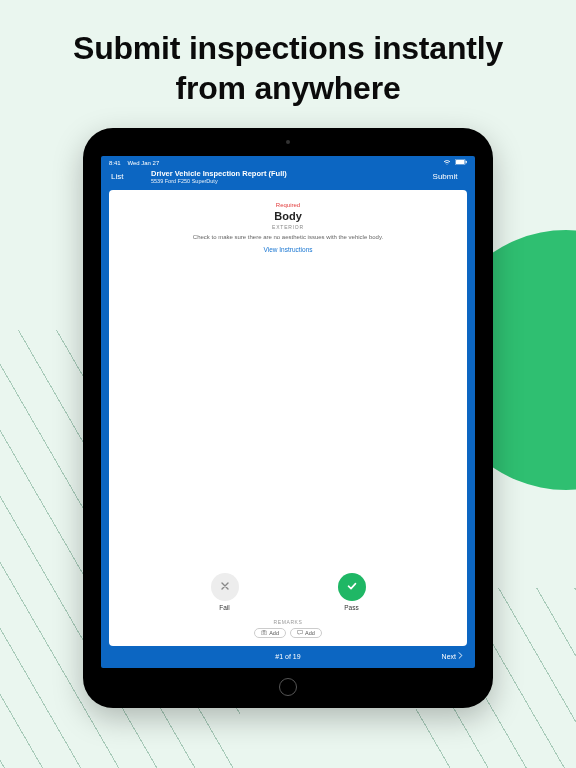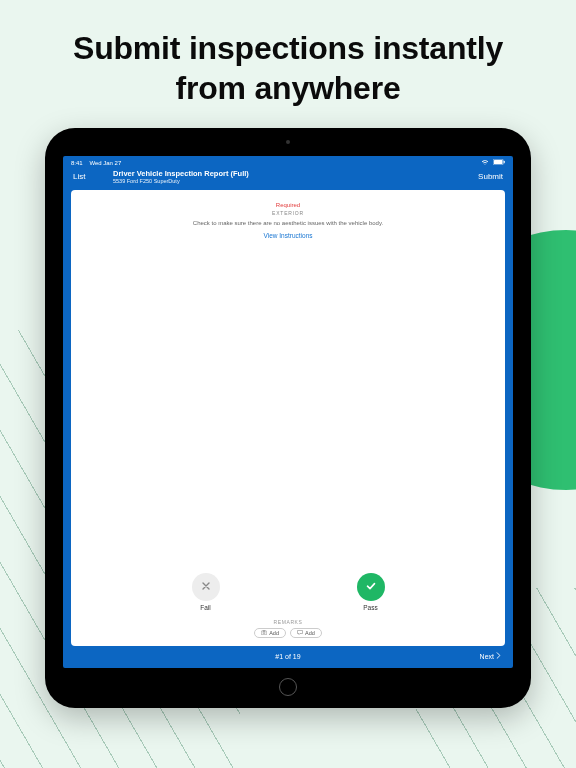--- a/index.html
+++ b/index.html
@@ -60,21 +60,21 @@
     font-size: 32px;
     line-height: 1.25;
     color: #0b0b0b;
     padding: 28px 30px 20px;
     letter-spacing: -0.2px;
   }
   
   .tablet {
     position: relative;
     z-index: 2;
-    width: 486px;
+    width: 410px;
     height: 580px;
     margin: 0 auto;
     background: #000;
     border-radius: 30px;
     box-shadow: 0 10px 30px rgba(0,0,0,0.25);
     padding: 28px 18px 40px;
   }
   .home-button {
     position: absolute;
     bottom: 12px;
@@ -120,21 +120,21 @@
   .nav-bar {
     display: flex;
     justify-content: space-between;
     align-items: center;
     padding: 2px 10px 6px;
   }
   .nav-center { text-align: left; flex: 1; }
   .nav-title { font-size: 7.5px; font-weight: 600; }
   .nav-sub { font-size: 5.5px; opacity: 0.9; }
   .nav-btn { font-size: 8px; font-weight: 400; min-width: 40px; }
-  .nav-btn.right { text-align: right; }
+  .nav-btn.right { text-align: center; }
   .content {
     flex: 1;
     background: #fff;
     margin: 0 8px;
     border-radius: 4px;
     color: #222;
     display: flex;
     flex-direction: column;
     position: relative;
     padding: 12px 12px 8px;
@@ -239,20 +239,21 @@
       <div class="nav-btn">List</div>
       <div class="nav-center">
         <div class="nav-title">Driver Vehicle Inspection Report (Full)</div>
         <div class="nav-sub">5539 Ford F250 SuperDuty</div>
       </div>
       <div class="nav-btn right">Submit</div>
     </div>
 
     <div class="content">
       <div class="req">Required</div>
+      <div class="item-title">Body</div>
       <div class="item-cat">EXTERIOR</div>
       <div class="item-desc">Check to make sure there are no aesthetic issues with the vehicle body.</div>
       <div class="view-inst">View Instructions</div>
 
       <div class="spacer"></div>
 
       <div class="pf-row">
         <div class="pf-item">
           <div class="circle-btn circle-fail">
             <span>

